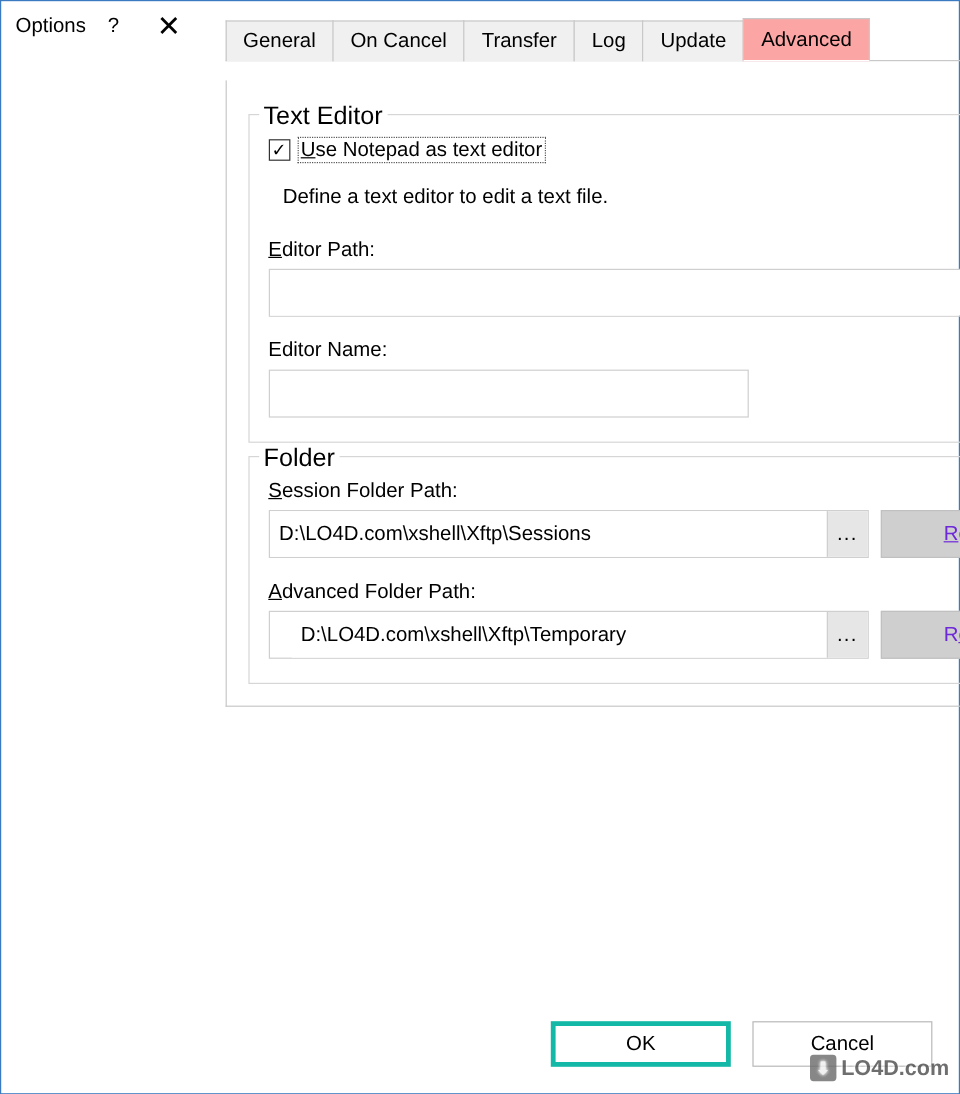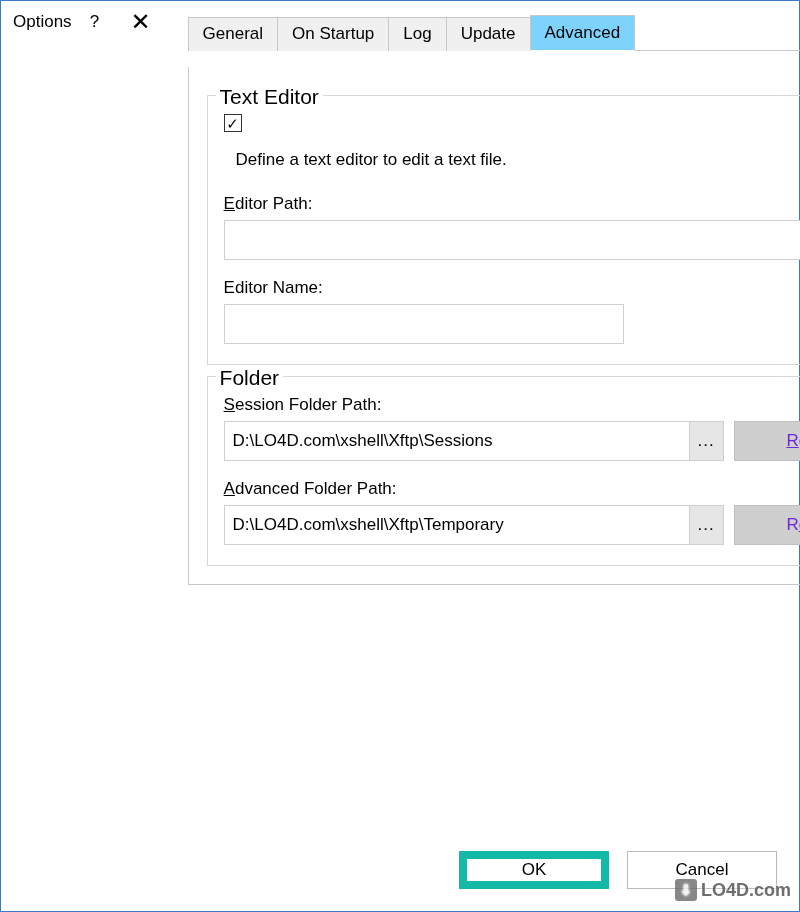--- a/index.html
+++ b/index.html
@@ -60,21 +60,21 @@
     color: #000;
     background: #f0f0f0;
     border: 1px solid #c8c8c8;
     border-bottom: none;
     position: relative;
     top: 1px;
     cursor: default;
     margin-right: -1px;
   }
   .tab.active {
-    background: #7dd3fc;
+    background: #fca5a5;
     border-bottom: 1px solid #fff;
     top: 1px;
     z-index: 2;
     padding-top: 7px;
   }
   .tab-panel {
     border: 1px solid #c8c8c8;
     border-top: none;
     padding: 18px 18px 18px 18px;
     flex: 0 0 auto;
@@ -191,21 +191,21 @@
   }
   .dlg-btn {
     width: 150px;
     height: 38px;
     background: #fff;
     border: 1px solid #b8b8b8;
     font-size: 17px;
     font-family: inherit;
     cursor: default;
   }
-  .dlg-btn.default { border: 8px solid #14b8a6; }
+  .dlg-btn.default { border: 4px solid #14b8a6; }
   .watermark {
     position: absolute;
     right: 8px;
     bottom: 10px;
     color: #4a4a4a;
     font-size: 18px;
     font-weight: 600;
     text-shadow: 0 0 3px #fff, 0 0 3px #fff;
     display: flex;
     align-items: center;
@@ -230,33 +230,35 @@
   <div class="titlebar">
     <span class="title">Options</span>
     <span class="sys-btn help">?</span>
     <span class="sys-btn close">✕</span>
   </div>
 
   <div class="client">
 
     <div class="tabstrip">
       <div class="tab">General</div>
-      <div class="tab">On Startup</div>
+      <div class="tab">On Cancel</div>
+      <div class="tab">Transfer</div>
       <div class="tab">Log</div>
       <div class="tab">Update</div>
       <div class="tab active">Advanced</div>
     </div>
 
     <div class="tab-panel">
 
       <div class="group">
         <span class="group-title">Text Editor</span>
 
         <div class="checkbox-row">
           <span class="chk">✓</span>
+          <span class="chk-label underline-first">Use Notepad as text editor</span>
         </div>
 
         <div class="desc">Define a text editor to edit a text file.</div>
 
         <div class="field-label underline-first">Editor Path:</div>
         <div class="input-row">
           <div class="input-with-browse">
             <input type="text" value="" style="">
             <span class="browse-btn-inside">...</span>
           </div>
@@ -275,21 +277,21 @@
         <div class="input-row">
           <div class="input-with-browse" style="flex:0 0 500px;">
             <input type="text" value="D:\LO4D.com\xshell\Xftp\Sessions" style="">
             <span class="browse-btn-inside">...</span>
           </div>
           <button class="reset-btn"><span style="text-decoration:underline;">R</span><span>eset</span></button>
         </div>
 
         <div class="field-label underline-first">Advanced Folder Path:</div>
         <div class="input-row" style="margin-bottom:0;">
-          <div class="input-with-browse" style="flex:0 0 500px;">
+          <div class="input-with-browse" style="flex:0 0 500px;padding-left:18px;">
             <input type="text" value="D:\LO4D.com\xshell\Xftp\Temporary" style="">
             <span class="browse-btn-inside">...</span>
           </div>
           <button class="reset-btn"><span>R</span><span style="text-decoration:underline;">e</span><span>set</span></button>
         </div>
       </div>
 
     </div>
   </div>
 

